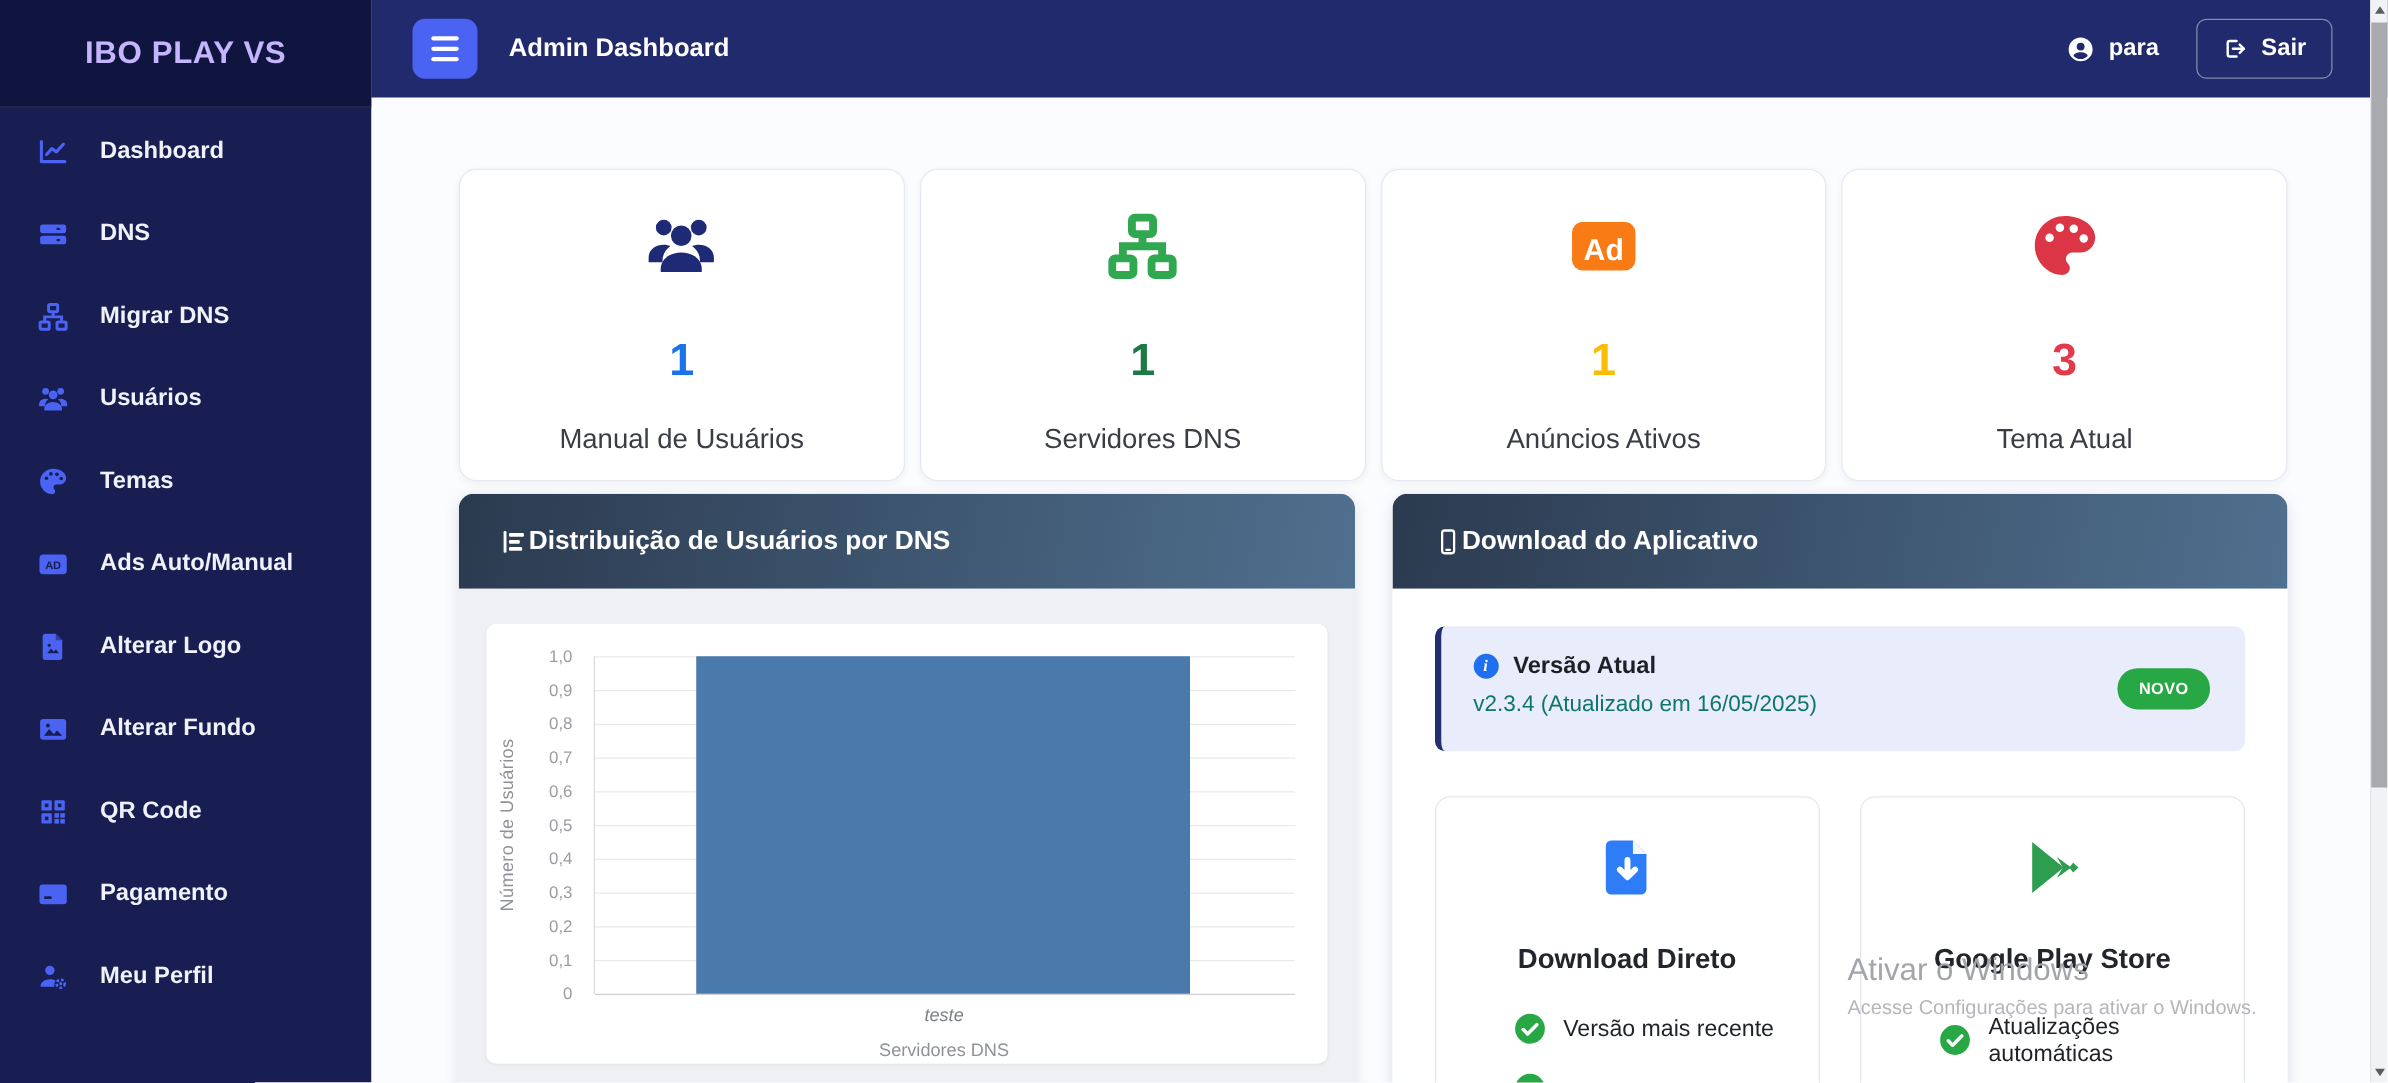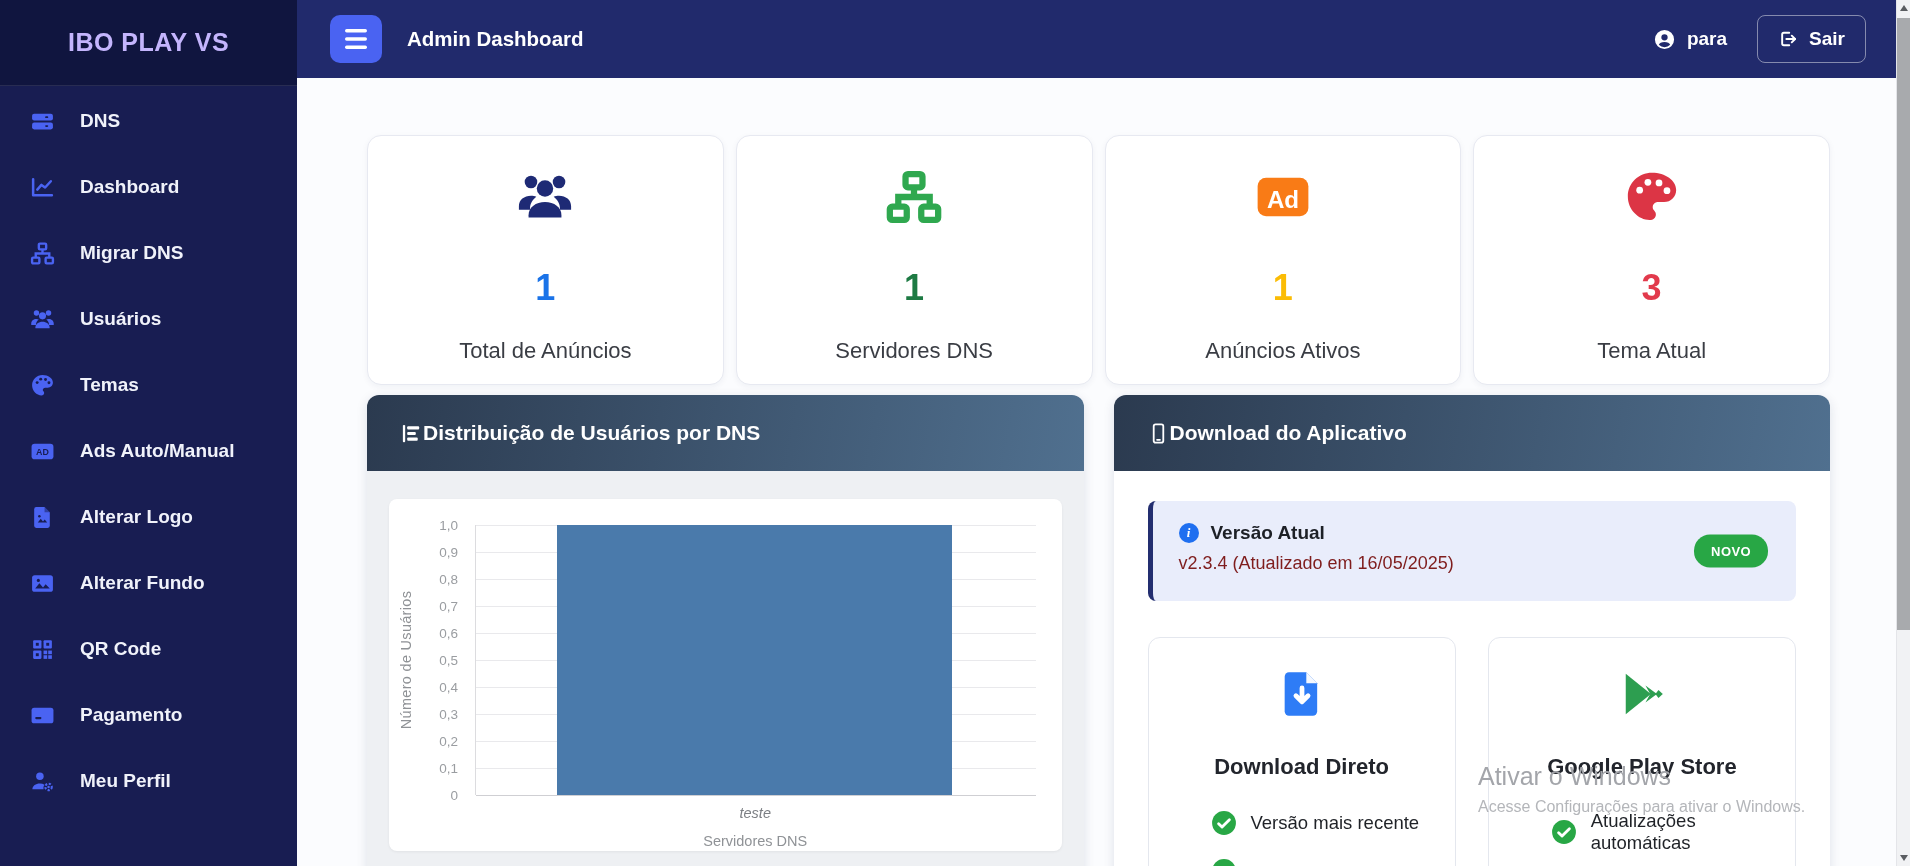--- a/index.html
+++ b/index.html
@@ -79,21 +79,21 @@
 
   
   .download-body { background:#fff; padding:30px 34px 40px; }
   .version-box { position:relative; background:#e9edfb; border-left:5px solid #232e70; border-radius:8px;
                  padding:21px 26px; min-height:100px; }
   .vb-row1 { display:flex; align-items:center; gap:12px; }
   .info-icon { width:20px; height:20px; border-radius:50%; background:#1f6ff0; color:#fff;
                display:flex; align-items:center; justify-content:center;
                font-size:13px; font-weight:bold; font-family:"Liberation Serif", serif; font-style:italic; }
   .vb-title { font-size:19px; font-weight:bold; color:#1d2026;text-align:center; }
-  .vb-detail { margin-top:9px; font-size:18px; color:#7f1d1d; }
+  .vb-detail { margin-top:9px; font-size:18px; color:#0f766e; }
   .badge { position:absolute; right:28px; top:50%; transform:translateY(-50%);
            background:var(--green); color:#fff; font-size:13px; font-weight:bold;
            padding:9px 17px; border-radius:16px; letter-spacing:.4px; }
   .dl-cards { display:flex; gap:32px; margin-top:36px; }
   .dl-card { flex:1; background:#fff; border:1px solid #e4e7ee; border-radius:12px;
              padding:30px 24px 20px; height:300px; text-align:center; cursor:pointer; }
   .dl-icon { height:52px; display:flex; justify-content:center; }
   .dl-icon svg { width:52px; height:52px; }
   .dl-title { margin-top:34px; font-size:22px; font-weight:bold; color:#22252c; }
   .features { margin-top:30px; display:flex; flex-direction:column; gap:22px; }
@@ -117,38 +117,38 @@
 </style>
 </head>
 <body>
 
 <aside class="sidebar">
   <div class="brand">IBO PLAY VS</div>
   <nav class="menu">
 
     <div class="menu-item">
       <span class="micon">
+        <svg viewBox="0 0 24 24" fill="none" stroke="currentColor" stroke-width="2.4" stroke-linecap="round" stroke-linejoin="round">
+            <path d="M3 4v15.5h18"></path>
+            <path d="M7 14l4-4.5 3.5 2.5L20 6"></path>
+          </svg>
+      </span>
+      <span>Dashboard</span>
+    </div>
+
+    <div class="menu-item">
+      <span class="micon">
         <svg viewBox="0 0 24 24" fill="currentColor">
             <rect x="2" y="4.5" width="20" height="6.6" rx="2"></rect>
             <rect x="2" y="13" width="20" height="6.6" rx="2"></rect>
             <rect x="14.5" y="7" width="3" height="1.7" rx="0.8" fill="var(--hole)"></rect>
             <rect x="14.5" y="15.5" width="3" height="1.7" rx="0.8" fill="var(--hole)"></rect>
           </svg>
       </span>
       <span>DNS</span>
-    </div>
-
-    <div class="menu-item">
-      <span class="micon">
-        <svg viewBox="0 0 24 24" fill="none" stroke="currentColor" stroke-width="2.4" stroke-linecap="round" stroke-linejoin="round">
-            <path d="M3 4v15.5h18"></path>
-            <path d="M7 14l4-4.5 3.5 2.5L20 6"></path>
-          </svg>
-      </span>
-      <span>Dashboard</span>
     </div>
 
     <div class="menu-item">
       <span class="micon">
         <svg viewBox="0 0 24 24" fill="none" stroke="currentColor" stroke-width="2.3">
             <rect x="8.5" y="2.5" width="7" height="5.5" rx="1"></rect>
             <rect x="2" y="16" width="7" height="5.5" rx="1"></rect>
             <rect x="15" y="16" width="7" height="5.5" rx="1"></rect>
             <path d="M12 8v4M5.5 16v-4h13v4"></path>
           </svg>
@@ -296,21 +296,21 @@
         <svg viewBox="0 0 24 24" fill="currentColor">
             <circle cx="6.2" cy="5.8" r="2.6"></circle>
             <circle cx="17.8" cy="5.8" r="2.6"></circle>
             <circle cx="12" cy="8.5" r="3.4"></circle>
             <path d="M1.2 15.8c0-2.6 2.2-4.3 5-4.3.8 0 1.6.2 2.2.4-1.6 1.2-2.6 2.9-2.6 4.8v.6H1.2z"></path>
             <path d="M22.8 15.8c0-2.6-2.2-4.3-5-4.3-.8 0-1.6.2-2.2.4 1.6 1.2 2.6 2.9 2.6 4.8v.6h4.6z"></path>
             <path d="M5.2 19.5c0-3.2 3-5.4 6.8-5.4s6.8 2.2 6.8 5.4v1H5.2z"></path>
           </svg>
       </div>
       <div class="stat-value" style="color: rgb(26, 115, 232);">1</div>
-      <div class="stat-label">Total de Anúncios</div>
+      <div class="stat-label">Manual de Usuários</div>
     </div>
 
     <div class="stat-card">
       <div class="stat-icon" style="color: rgb(47, 168, 79);">
         <svg viewBox="0 0 24 24" fill="none" stroke="currentColor" stroke-width="2.6">
             <rect x="8.5" y="2.5" width="7" height="5.5" rx="1"></rect>
             <rect x="2" y="16" width="7" height="5.5" rx="1"></rect>
             <rect x="15" y="16" width="7" height="5.5" rx="1"></rect>
             <path d="M12 8v4M5.5 16v-4h13v4"></path>
           </svg>

